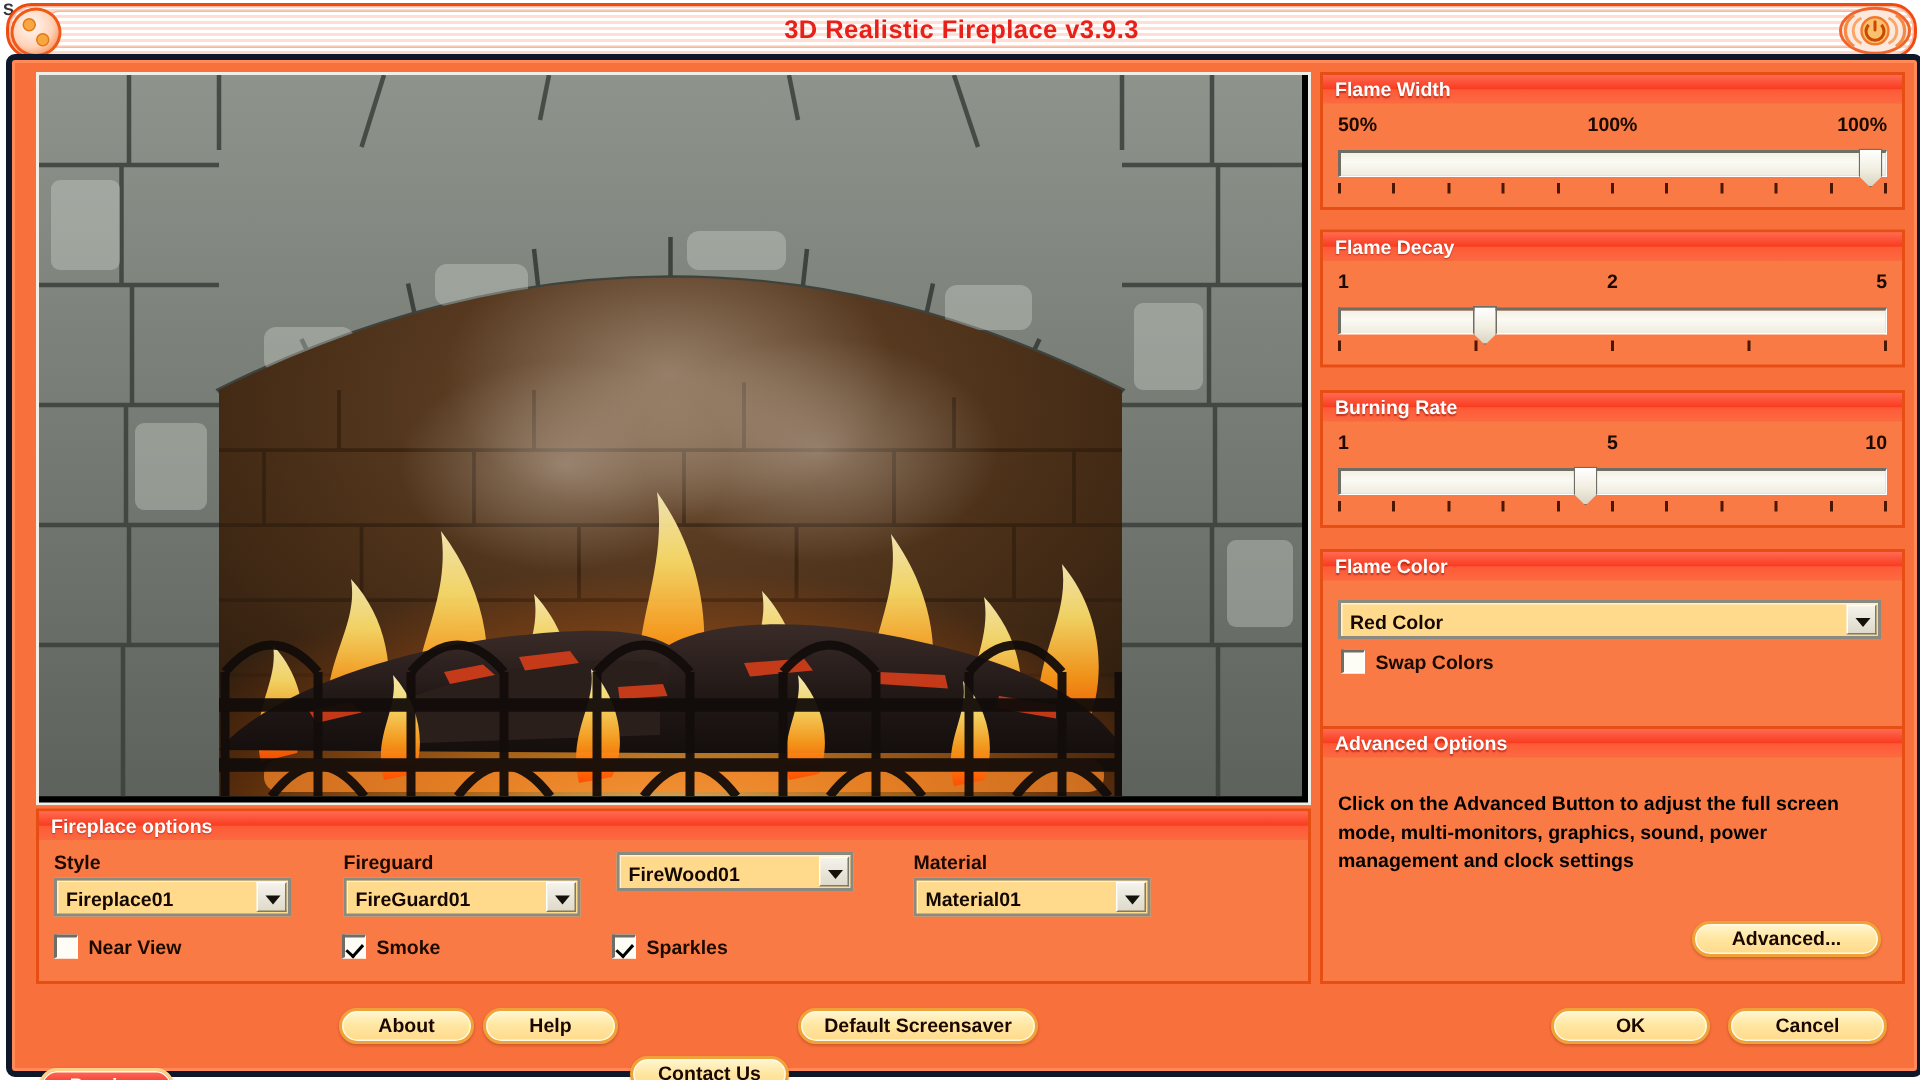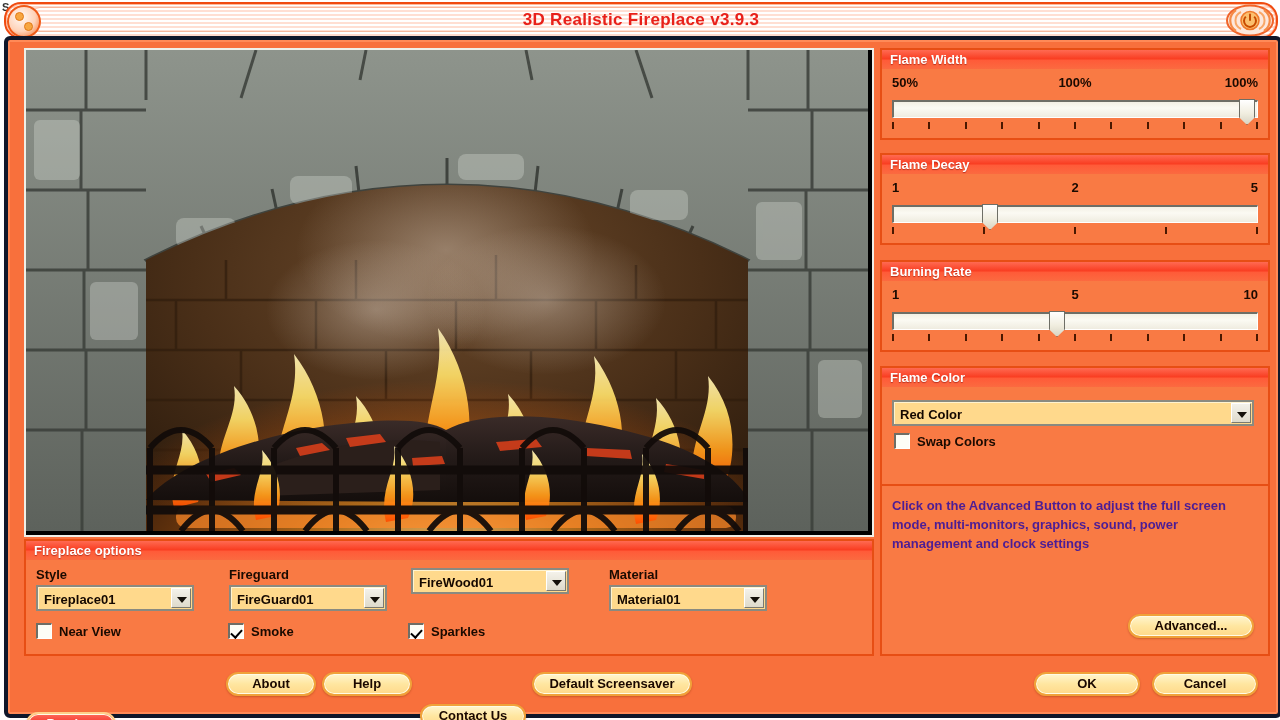--- a/index.html
+++ b/index.html
@@ -89,22 +89,22 @@
   .chk{position:absolute;height:18px;}
   .chk .box{position:absolute;left:0;top:0;width:16px;height:16px;background:#fdfdf6;
      border-top:2px solid #6e6e66;border-left:2px solid #6e6e66;
      border-right:1px solid #fff;border-bottom:1px solid #fff;box-sizing:border-box;}
   .chk .box.on:after{content:"";position:absolute;left:3px;top:2px;width:5px;height:9px;
      border:solid #000;border-width:0 2px 2px 0;transform:rotate(42deg);}
   .chk .lbl{position:absolute;left:23px;top:0px;line-height:17px;font-size:13px;
      font-weight:bold;color:#1a0a00;white-space:nowrap;}
 
   
-  .adv-text{position:absolute;left:10px;top:10px;width:365px;font-size:13px;
-     font-weight:bold;color:#4c1d95;line-height:19px;}
+  .adv-text{position:absolute;left:10px;top:40px;width:365px;font-size:13px;
+     font-weight:bold;color:#000000;line-height:19px;}
 
   
   .btn{position:absolute;height:24px;border-radius:12px;
      background:linear-gradient(180deg,#fff6cf 0%,#ffe6a0 50%,#ffd98a 100%);
      border:2px solid #f0a23a;box-shadow:inset 0 0 0 1px #fffbe6, 0 1px 2px rgba(120,40,0,.35);
      color:#1a0800;font-size:13px;font-weight:bold;text-align:center;line-height:20px;
      box-sizing:border-box;white-space:nowrap;cursor:pointer;}
   .btn.active{background:linear-gradient(180deg,#ff6a5c 0%,#f22f22 55%,#e8281c 100%);
      color:#ffffff;border-color:#ffd08a;text-shadow:0 1px 1px rgba(90,0,0,.6);margin-top:40px;}
 </style>
@@ -404,20 +404,21 @@
         <div class="txt" style="top:2px;">Red Color</div>
         <div class="arrowbox"></div>
       </div>
       <div class="chk" style="left:12px;top:65px;">
         <div class="box" id="chk-swap"></div>
         <div class="lbl">Swap Colors</div>
       </div>
     </div>
 
     <div class="group" style="left:872px;top:444px;width:386px;height:168px;">
+      <div class="group-title">Advanced Options</div>
       <div class="adv-text">Click on the Advanced Button to adjust the full screen mode, multi-monitors, graphics, sound, power management and clock settings</div>
       <div class="btn" style="right:14px;bottom:16px;width:126px;margin-top:44px;">Advanced...</div>
     </div>
 
     <div class="group" style="left:16px;top:499px;width:846px;height:113px;">
       <div class="group-title">Fireplace options</div>
 
       <div style="position:absolute;left:10px;top:26px;font-size:13px;font-weight:bold;color:#1a0a00;">Style</div>
       <div class="combo" style="left:10px;top:44px;width:158px;">
         <div class="txt" style="top:2px;">Fireplace01</div>

